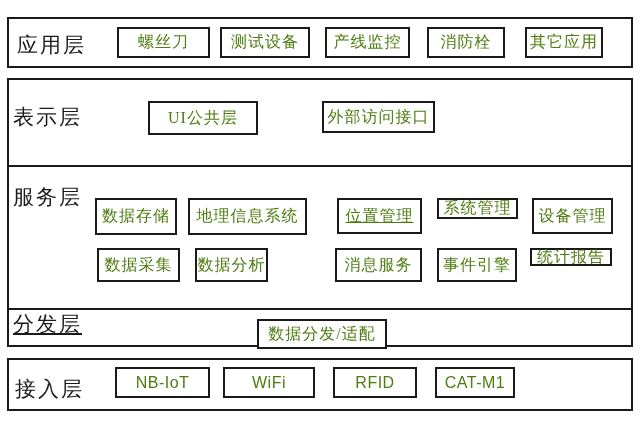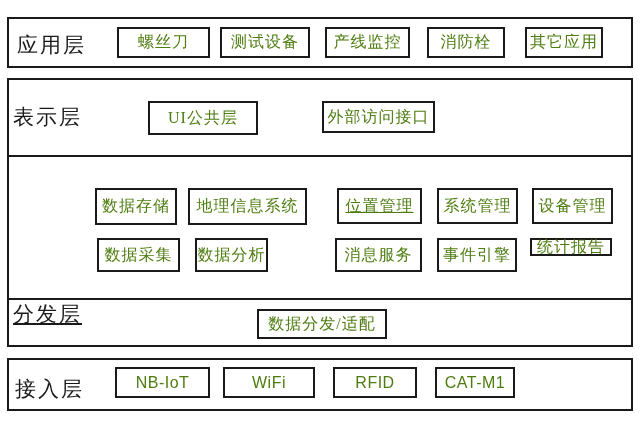--- a/index.html
+++ b/index.html
@@ -9,21 +9,21 @@
     overflow:hidden;
   }
   .band {
     position:absolute; border:2px solid #1a1a1a; background:#ffffff;
     box-sizing:border-box;
   }
   #band-app    { left:7px; top:17px;  width:626px; height:51px; }
   #band-middle { left:7px; top:78px;  width:626px; height:269px; }
   #band-access { left:7px; top:358px; width:626px; height:53px; }
   .sec { position:relative; box-sizing:border-box; width:100%; }
-  #sec-present  { height:75px; }
+  #sec-present  { height:85px; }
   #sec-service  { height:143px; border-top:2px solid #1a1a1a; }
   #sec-dispatch { height:53px;  border-top:2px solid #1a1a1a; }
   .layer-label {
     position:absolute; font-size:21px; letter-spacing:2px; white-space:nowrap;
     color:#1a1a1a;
   }
   .node {
     position:absolute; border:2px solid #1a1a1a; background:#ffffff;
     box-sizing:border-box; display:flex; align-items:center; justify-content:center;
     font-size:16px; letter-spacing:1px; white-space:nowrap; color:#4d7c0f;
@@ -35,21 +35,21 @@
   #n-app-2 { left:316px; top:8px; width:85px; height:31px; }
   #n-app-3 { left:418px; top:8px; width:78px; height:31px; }
   #n-app-4 { left:516px; top:8px; width:78px; height:31px; }
   
   #n-pre-0 { left:139px; top:21px; width:110px; height:34px; }
   #n-pre-1 { left:313px; top:21px; width:113px; height:32px; }
   
   #n-sv1-0 { left:86px;  top:31px; width:82px;  height:37px; }
   #n-sv1-1 { left:179px; top:31px; width:119px; height:37px; }
   #n-sv1-2 { left:328px; top:31px; width:85px;  height:36px;text-decoration:underline; }
-  #n-sv1-3 { left:428px; top:31px; width:81px;  height:36px; }
+  #n-sv1-3 { left:428px; top:31px; width:81px;  height:21px; }
   #n-sv1-4 { left:523px; top:31px; width:81px;  height:36px; }
   
   #n-sv2-0 { left:88px;  top:81px; width:83px; height:34px; }
   #n-sv2-1 { left:186px; top:81px; width:73px; height:34px; }
   #n-sv2-2 { left:326px; top:81px; width:87px; height:34px; }
   #n-sv2-3 { left:428px; top:81px; width:80px; height:34px; }
   #n-sv2-4 { left:521px; top:81px; width:82px; height:18px; }
   
   #n-dsp-0 { left:248px; top:9px; width:130px; height:30px; }
   
@@ -81,20 +81,21 @@
 
   <div class="band" id="band-middle">
 
     <div class="sec" id="sec-present">
       <span class="layer-label" id="lb-pre">表示层</span>
       <div class="node" id="n-pre-0">UI公共层</div>
       <div class="node" id="n-pre-1">外部访问接口</div>
     </div>
 
     <div class="sec" id="sec-service">
+      <span class="layer-label" id="lb-sv">服务层</span>
       <div class="node" id="n-sv1-0">数据存储</div>
       <div class="node" id="n-sv1-1">地理信息系统</div>
       <div class="node" id="n-sv1-2">位置管理</div>
       <div class="node" id="n-sv1-3">系统管理</div>
       <div class="node" id="n-sv1-4">设备管理</div>
       <div class="node" id="n-sv2-0">数据采集</div>
       <div class="node" id="n-sv2-1">数据分析</div>
       <div class="node" id="n-sv2-2">消息服务</div>
       <div class="node" id="n-sv2-3">事件引擎</div>
       <div class="node" id="n-sv2-4">统计报告</div>

